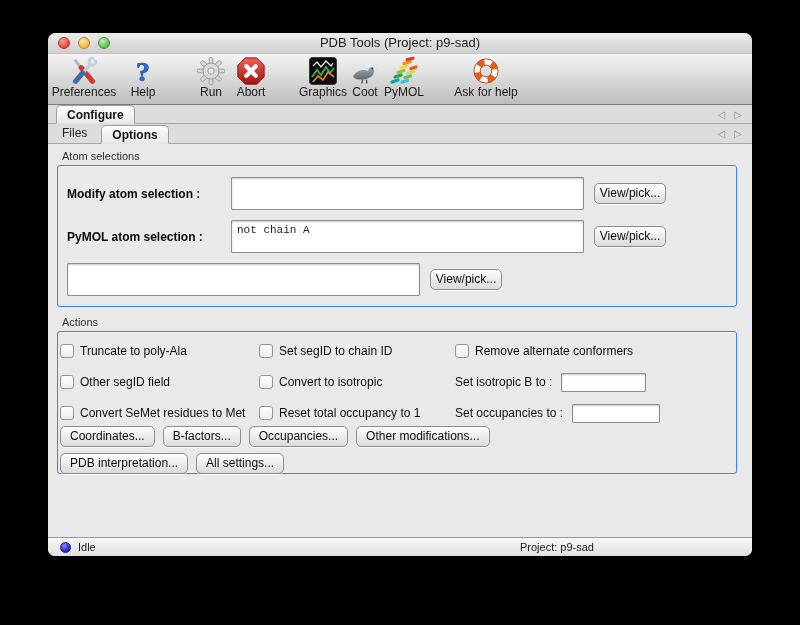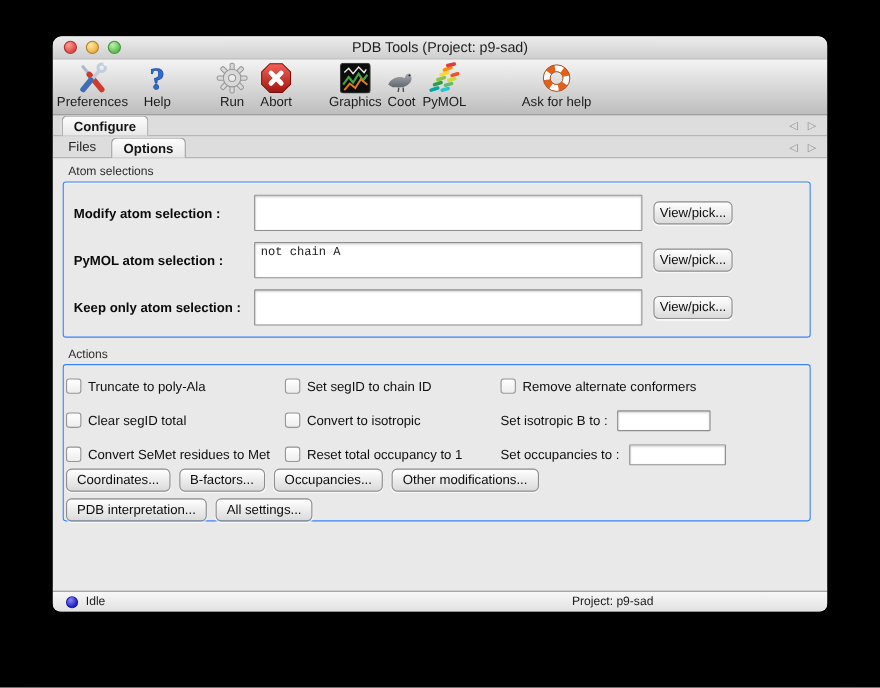--- a/index.html
+++ b/index.html
@@ -215,21 +215,21 @@
             <line x1="18" y1="3.5" x2="24" y2="2.2" stroke="#e53935"></line>
             <line x1="13" y1="26" x2="18.5" y2="24.5" stroke="#26c6da"></line>
             <line x1="16" y1="21.5" x2="21.5" y2="20" stroke="#66bb6a"></line>
             <line x1="19" y1="17" x2="24.5" y2="15.5" stroke="#cddc39"></line>
             <line x1="22" y1="12.5" x2="27" y2="11" stroke="#f4511e"></line>
           </g>
         </svg>
       </span>
       <span class="tlbl">PyMOL</span>
     </div>
-    <div class="tool" style="width:64px;margin-left:48px;">
+    <div class="tool" style="width:64px;margin-left:28px;">
       <span class="ic">
         <svg width="30" height="30" viewBox="0 0 32 32">
           <circle cx="16" cy="16" r="9.5" fill="none" stroke="#e4601a" stroke-width="6.4"></circle>
           <circle cx="16" cy="16" r="9.5" fill="none" stroke="#ffffff" stroke-width="6.4" stroke-dasharray="7.46 7.46" transform="rotate(-11 16 16)"></circle>
           <circle cx="16" cy="16" r="12.9" fill="none" stroke="#a8440e" stroke-width="0.9"></circle>
           <circle cx="16" cy="16" r="6.2" fill="none" stroke="#a8440e" stroke-width="0.9"></circle>
         </svg>
       </span>
       <span class="tlbl">Ask for help</span>
     </div>
@@ -263,21 +263,20 @@
         <button class="btn viewpick">View/pick...</button>
       </div>
 
       <div class="selrow">
         <span class="slbl">PyMOL atom selection :</span>
         <textarea spellcheck="false" style="">not chain A</textarea>
         <button class="btn viewpick">View/pick...</button>
       </div>
 
       <div class="selrow">
-        <span class="slbl">Keep only atom selection :</span>
         <textarea spellcheck="false" style=""></textarea>
         <button class="btn viewpick">View/pick...</button>
       </div>
     </div>
 
     <div class="grouplabel alabel">Actions</div>
     <div class="groupbox box2">
 
       <div class="cbgrid">
         <div class="cbitem">
@@ -288,21 +287,21 @@
           <span class="cb"></span>
           <span class="cbl">Set segID to chain ID</span>
         </div>
         <div class="cbitem">
           <span class="cb"></span>
           <span class="cbl">Remove alternate conformers</span>
         </div>
 
         <div class="cbitem">
           <span class="cb"></span>
-          <span class="cbl">Clear segID total</span>
+          <span class="cbl">Other segID field</span>
         </div>
         <div class="cbitem">
           <span class="cb"></span>
           <span class="cbl">Convert to isotropic</span>
         </div>
         <div class="setitem">
           <span class="setlbl">Set isotropic B to :</span>
           <input class="setinput" value="" style="">
         </div>
 

